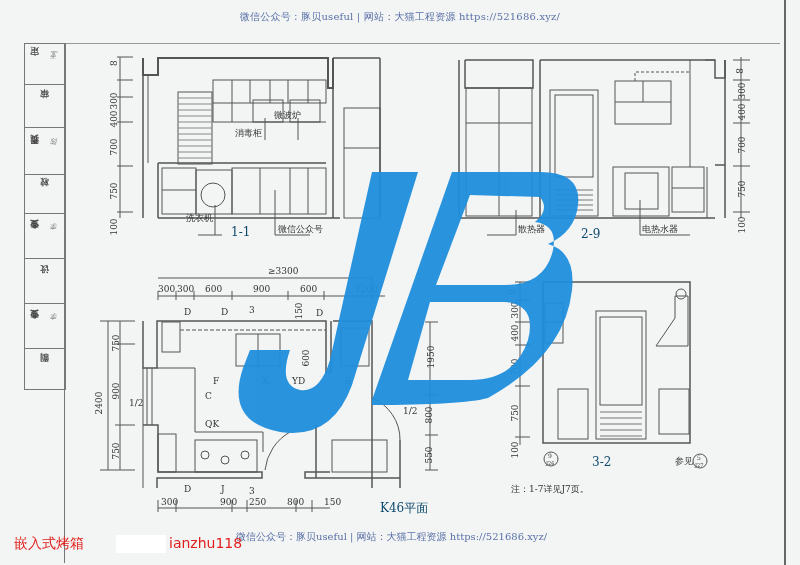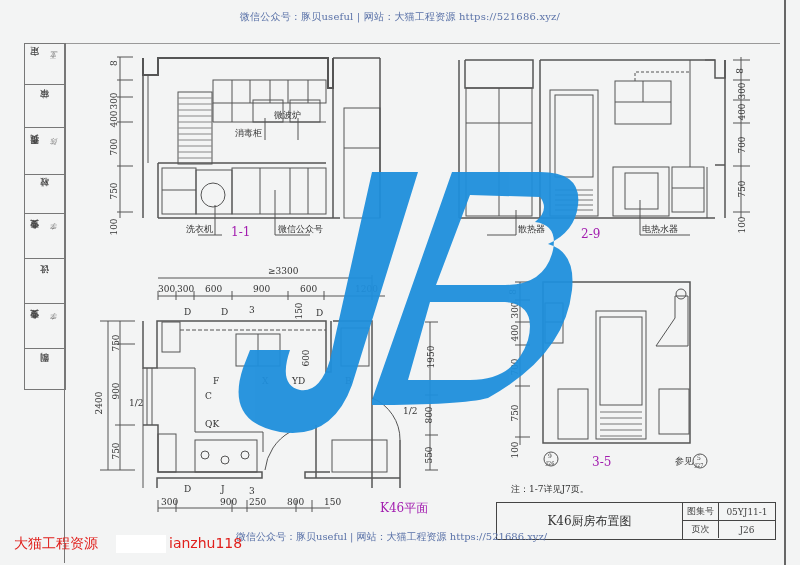--- a/index.html
+++ b/index.html
@@ -7,21 +7,21 @@
   .page{position:absolute;left:0;top:0;width:800px;height:565px;}
   .wm-top{position:absolute;top:10px;left:0;width:800px;text-align:center;font-size:10px;color:#5a72a8;font-family:"DejaVu Serif",serif;letter-spacing:0.2px;}
   .wm-bottom{position:absolute;top:530px;left:236px;font-size:10px;color:#5a72a8;font-family:"DejaVu Serif",serif;}
   .frame-line{position:absolute;background:#555;}
   .side-block{position:absolute;left:24px;top:43px;width:40px;border:1px solid #777;}
   .side-cell{border-bottom:1px solid #777;display:flex;}
   .side-cell:last-child{border-bottom:none;}
   .side-lbl{writing-mode:vertical-rl;transform:rotate(180deg);font-size:9px;color:#444;display:flex;align-items:center;justify-content:center;font-family:"DejaVu Serif",serif;}
   .side-sig{writing-mode:vertical-rl;transform:rotate(180deg);font-size:7px;color:#888;border-left:1px solid #777;display:flex;align-items:center;justify-content:center;font-family:"DejaVu Serif",serif;font-style:italic;}
   .cap{position:absolute;font-size:9px;color:#333;font-family:"DejaVu Serif",serif;}
-  .sec{position:absolute;font-size:12px;color:#a21caf;font-family:"DejaVu Serif",serif;}
+  .sec{position:absolute;font-size:12px;color:#0c4a6e;font-family:"DejaVu Serif",serif;}
   .note{position:absolute;left:511px;top:483px;font-size:9px;color:#333;font-family:"DejaVu Serif",serif;}
   .titleblock{position:absolute;left:496px;top:502px;width:278px;height:36px;border:1px solid #444;display:flex;background:#f3f4f4;}
   .tb-title{flex:1;display:flex;align-items:center;justify-content:center;font-size:12px;font-family:"DejaVu Serif",serif;color:#333;border-right:1px solid #444;}
   .tb-grid{width:92px;display:grid;grid-template-columns:36px 56px;grid-template-rows:18px 17px;}
   .tb-c{font-size:9px;display:flex;align-items:center;justify-content:center;color:#444;font-family:"DejaVu Serif",serif;}
   .tb-c.k{border-right:1px solid #444;}
   .tb-c.t{border-bottom:1px solid #444;}
   .promo{position:absolute;left:14px;top:535px;font-size:14px;color:#e0201c;font-family:"DejaVu Sans",sans-serif;}
   .promo-mask{position:absolute;left:116px;top:535px;width:50px;height:18px;background:#fff;}
   .promo2{position:absolute;left:169px;top:535px;font-size:14px;color:#e0201c;font-family:"DejaVu Sans",sans-serif;}
@@ -268,21 +268,21 @@
 
   <div class="cap" style="left:109px;top:66px;transform:rotate(-90deg);transform-origin:left top;">8</div>
   <div class="cap" style="left:105px;top:96px;transform:rotate(-90deg)">300</div>
   <div class="cap" style="left:105px;top:114px;transform:rotate(-90deg)">400</div>
   <div class="cap" style="left:105px;top:142px;transform:rotate(-90deg)">700</div>
   <div class="cap" style="left:105px;top:186px;transform:rotate(-90deg)">750</div>
   <div class="cap" style="left:105px;top:222px;transform:rotate(-90deg)">100</div>
 
   <div class="cap" style="left:235px;top:127px">消毒柜</div>
   <div class="cap" style="left:274px;top:109px">微波炉</div>
-  <div class="cap" style="left:186px;top:223px">洗衣机</div>
+  <div class="cap" style="left:186px;top:212px">洗衣机</div>
   <div class="cap" style="left:278px;top:223px">微信公众号</div>
   <div class="sec" style="left:231px;top:225px">1-1</div>
 
   <div class="cap" style="left:518px;top:223px">散热器</div>
   <div class="sec" style="left:581px;top:227px">2-9</div>
   <div class="cap" style="left:642px;top:223px">电热水器</div>
 
   <div class="cap" style="left:737px;top:66px;transform:rotate(-90deg)">8</div>
   <div class="cap" style="left:733px;top:86px;transform:rotate(-90deg)">300</div>
   <div class="cap" style="left:733px;top:107px;transform:rotate(-90deg)">400</div>
@@ -325,21 +325,21 @@
   <div class="cap" style="left:420px;top:410px;transform:rotate(-90deg)">800</div>
   <div class="cap" style="left:420px;top:450px;transform:rotate(-90deg)">550</div>
 
   <div class="cap" style="left:161px;top:497px">300</div>
   <div class="cap" style="left:220px;top:497px">900</div>
   <div class="cap" style="left:249px;top:497px">250</div>
   <div class="cap" style="left:287px;top:497px">800</div>
   <div class="cap" style="left:324px;top:497px">150</div>
   <div class="sec" style="left:380px;top:500px">K46平面</div>
 
-  <div class="sec" style="left:592px;top:455px">3-5</div>
+  <div class="sec" style="left:592px;top:455px">3-2</div>
   <div class="cap" style="left:510px;top:287px;transform:rotate(-90deg)">8</div>
   <div class="cap" style="left:506px;top:305px;transform:rotate(-90deg)">300</div>
   <div class="cap" style="left:506px;top:328px;transform:rotate(-90deg)">400</div>
   <div class="cap" style="left:506px;top:362px;transform:rotate(-90deg)">700</div>
   <div class="cap" style="left:506px;top:408px;transform:rotate(-90deg)">750</div>
   <div class="cap" style="left:506px;top:445px;transform:rotate(-90deg)">100</div>
   <div class="cap" style="left:548px;top:452px;font-size:6px">9</div>
   <div class="cap" style="left:546px;top:460px;font-size:5px">J26</div>
   <div class="cap" style="left:675px;top:455px">参见</div>
   <div class="cap" style="left:697px;top:454px;font-size:6px">5</div>
@@ -351,28 +351,19 @@
       <path d="M372 172 L418 172 L352 385 Q332 440 280 432 Q225 422 243 368 L250 350 L290 350 Q278 385 300 390 Q320 393 330 360 Z"></path>
 
       <path d="M452 172 L540 172 Q582 172 578 205 Q575 232 548 244 Q576 252 572 290 Q565 355 488 398 Q462 405 372 405 L372 400 Z
                M470 195 L436 285 L505 285 Q545 285 553 250 Q558 225 535 222 Q550 210 540 197 Z
                M430 302 L408 380 L470 380 Q515 380 528 340 Q537 305 505 302 Z" fill-rule="evenodd"></path>
     </g>
   </svg>
 
   <div class="note">注：1-7详见J7页。</div>
 
-  <div class="titleblock">
-    <div class="tb-title">K46厨房布置图</div>
-    <div class="tb-grid">
-      <div class="tb-c k t">图集号</div>
-      <div class="tb-c t">05YJ11-1</div>
-      <div class="tb-c k">页次</div>
-      <div class="tb-c">J26</div>
-    </div>
-  </div>
 
   <div class="wm-bottom">微信公众号：豚贝useful | 网站：大猫工程资源 https://521686.xyz/</div>
 
-  <div class="promo">大猫工程资源</div>
+  <div class="promo">嵌入式烤箱</div>
   <div class="promo-mask"></div>
   <div class="promo2">ianzhu118</div>
 </div>
 
 </body></html>

